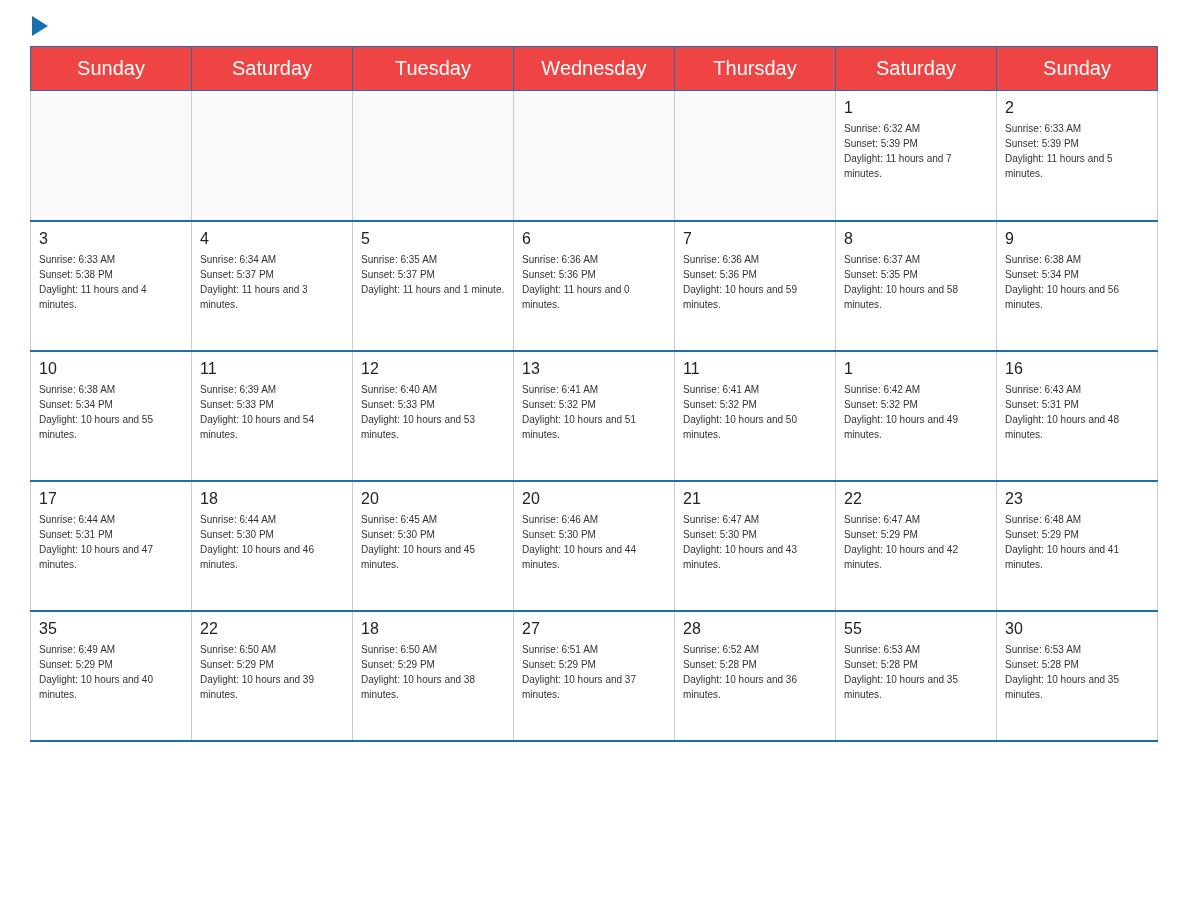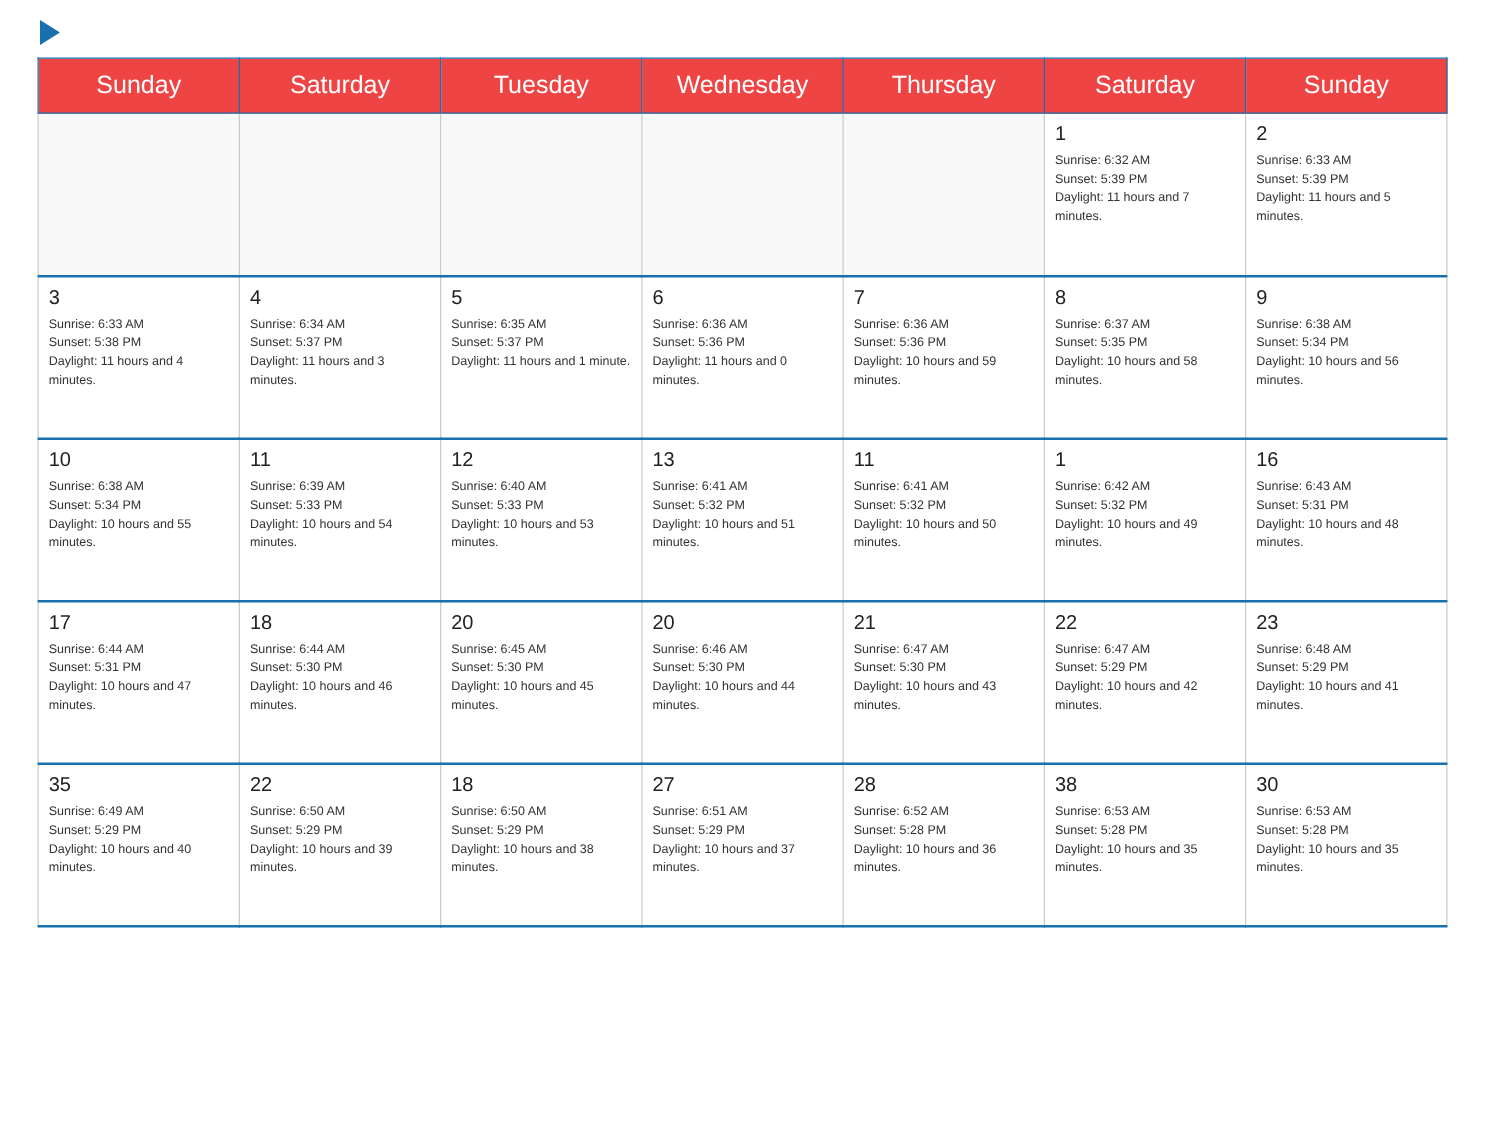--- a/index.html
+++ b/index.html
@@ -253,21 +253,21 @@
         </td>
         <td>
           <div class="day-number">27</div>
           <div class="day-info">Sunrise: 6:51 AM<br>Sunset: 5:29 PM<br>Daylight: 10 hours and 37 minutes.</div>
         </td>
         <td>
           <div class="day-number">28</div>
           <div class="day-info">Sunrise: 6:52 AM<br>Sunset: 5:28 PM<br>Daylight: 10 hours and 36 minutes.</div>
         </td>
         <td>
-          <div class="day-number">38</div>
+          <div class="day-number">55</div>
           <div class="day-info">Sunrise: 6:53 AM<br>Sunset: 5:28 PM<br>Daylight: 10 hours and 35 minutes.</div>
         </td>
         <td>
           <div class="day-number">30</div>
           <div class="day-info">Sunrise: 6:53 AM<br>Sunset: 5:28 PM<br>Daylight: 10 hours and 35 minutes.</div>
         </td>
       </tr>
     </tbody>
 </table>
 

